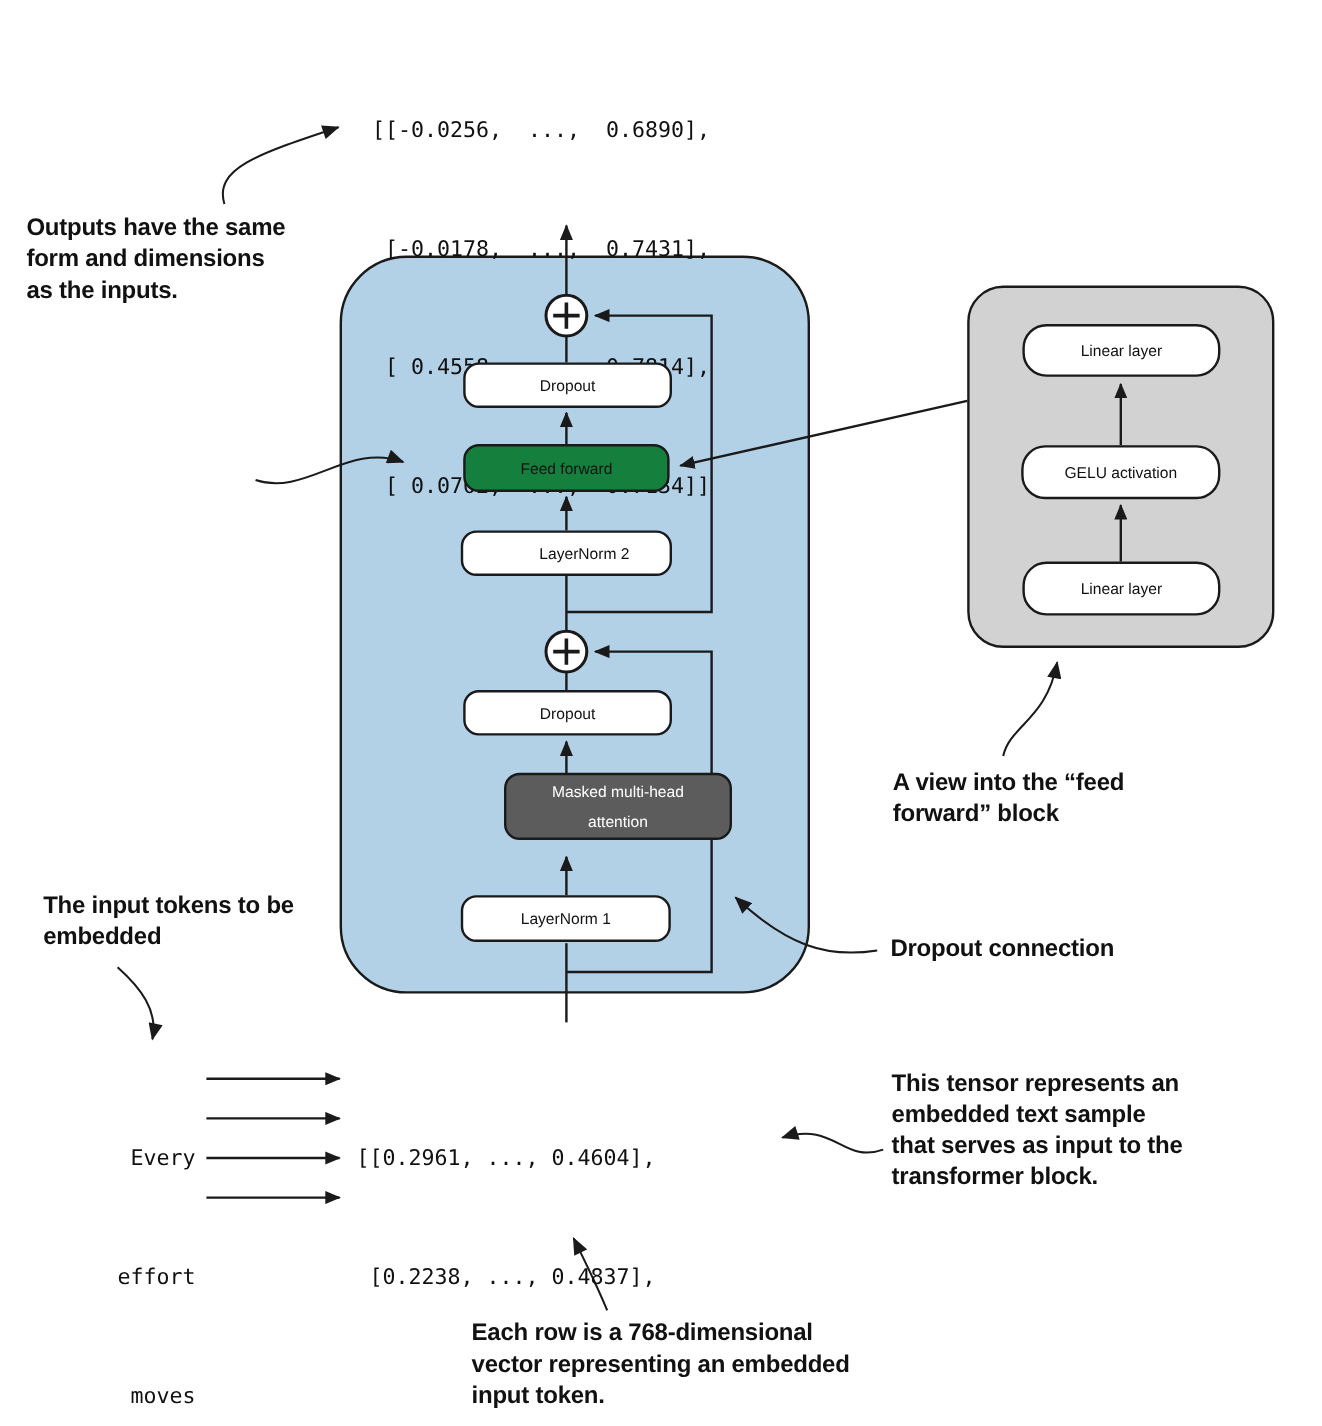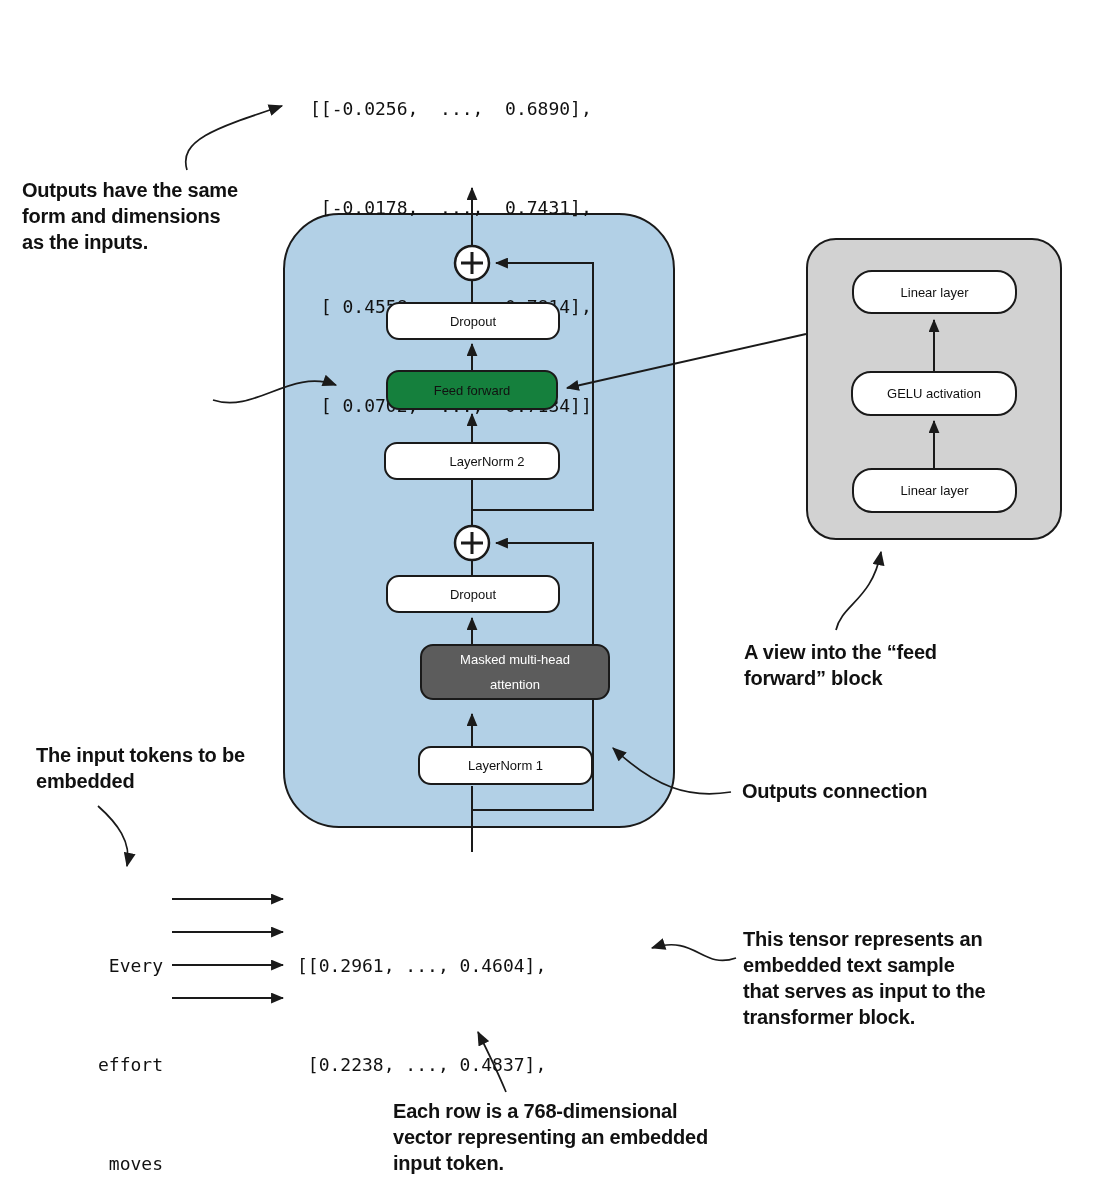--- a/index.html
+++ b/index.html
@@ -31,24 +31,24 @@
     <div> [-0.0178,  ...,  0.7431],</div>
     <div> [ 0.4558,  ...,  0.7814],</div>
     <div> [ 0.0702,  ...,  0.7134]]</div>
   </div>
 
   <div class="note" style="left:22px;top:177px;">Outputs have the same
 form and dimensions
 as the inputs.</div>
   <div class="note" style="left:744px;top:639px;">A view into the  “feed
 forward” block</div>
-  <div class="note" style="left:742px;top:778px;">Outputs connection</div>
+  <div class="note" style="left:742px;top:778px;">Dropout connection</div>
   <div class="note" style="left:36px;top:742px;">The input tokens to be
 embedded</div>
-  <div class="note" style="left:743px;top:890px;margin-top:36px;">This tensor represents an
+  <div class="note" style="left:743px;top:890px;">This tensor represents an
 embedded text sample
 that serves as input to the
 transformer block.</div>
   <div class="note" style="left:393px;top:1098px;">Each row is a 768-dimensional
 vector representing an embedded
 input token.</div>
 
   <div class="bigblock transformer-block"></div>
   <div class="bigblock ffview-panel"></div>
 
@@ -112,21 +112,21 @@
       <path d="M506,1092 C496,1068 488,1052 478,1032" marker-end="url(#ahs)"></path>
     </g>
   </svg>
 
   <div class="box" style="left:386px;top:302px;width:174px;height:38px;">Dropout</div>
   <div class="box gray" style="left:386px;top:370px;width:172px;height:40px;">Feed forward</div>
   <div class="box" style="left:384px;top:442px;width:176px;height:38px;padding-left:30px;">LayerNorm 2</div>
   <div class="box" style="left:386px;top:575px;width:174px;height:38px;">Dropout</div>
   <div class="box dark" style="left:376px;top:644px;width:190px;height:56px;margin-left:44px;">Masked multi-head
 attention</div>
-  <div class="box" style="left:384px;top:746px;width:175px;height:39px;margin-left:34px;">LayerNorm 1</div>
+  <div class="box" style="left:384px;top:746px;width:175px;height:39px;">LayerNorm 1</div>
 
   <div class="box round20" style="left:852px;top:270px;width:165px;height:44px;">Linear layer</div>
   <div class="box round20" style="left:851px;top:371px;width:166px;height:45px;">GELU activation</div>
   <div class="box round20" style="left:852px;top:468px;width:165px;height:45px;">Linear layer</div>
 
   <div class="mono tokens" style="left:40px;top:883px;width:123px;">
     <div>Every</div>
     <div>effort</div>
     <div>moves</div>
     

